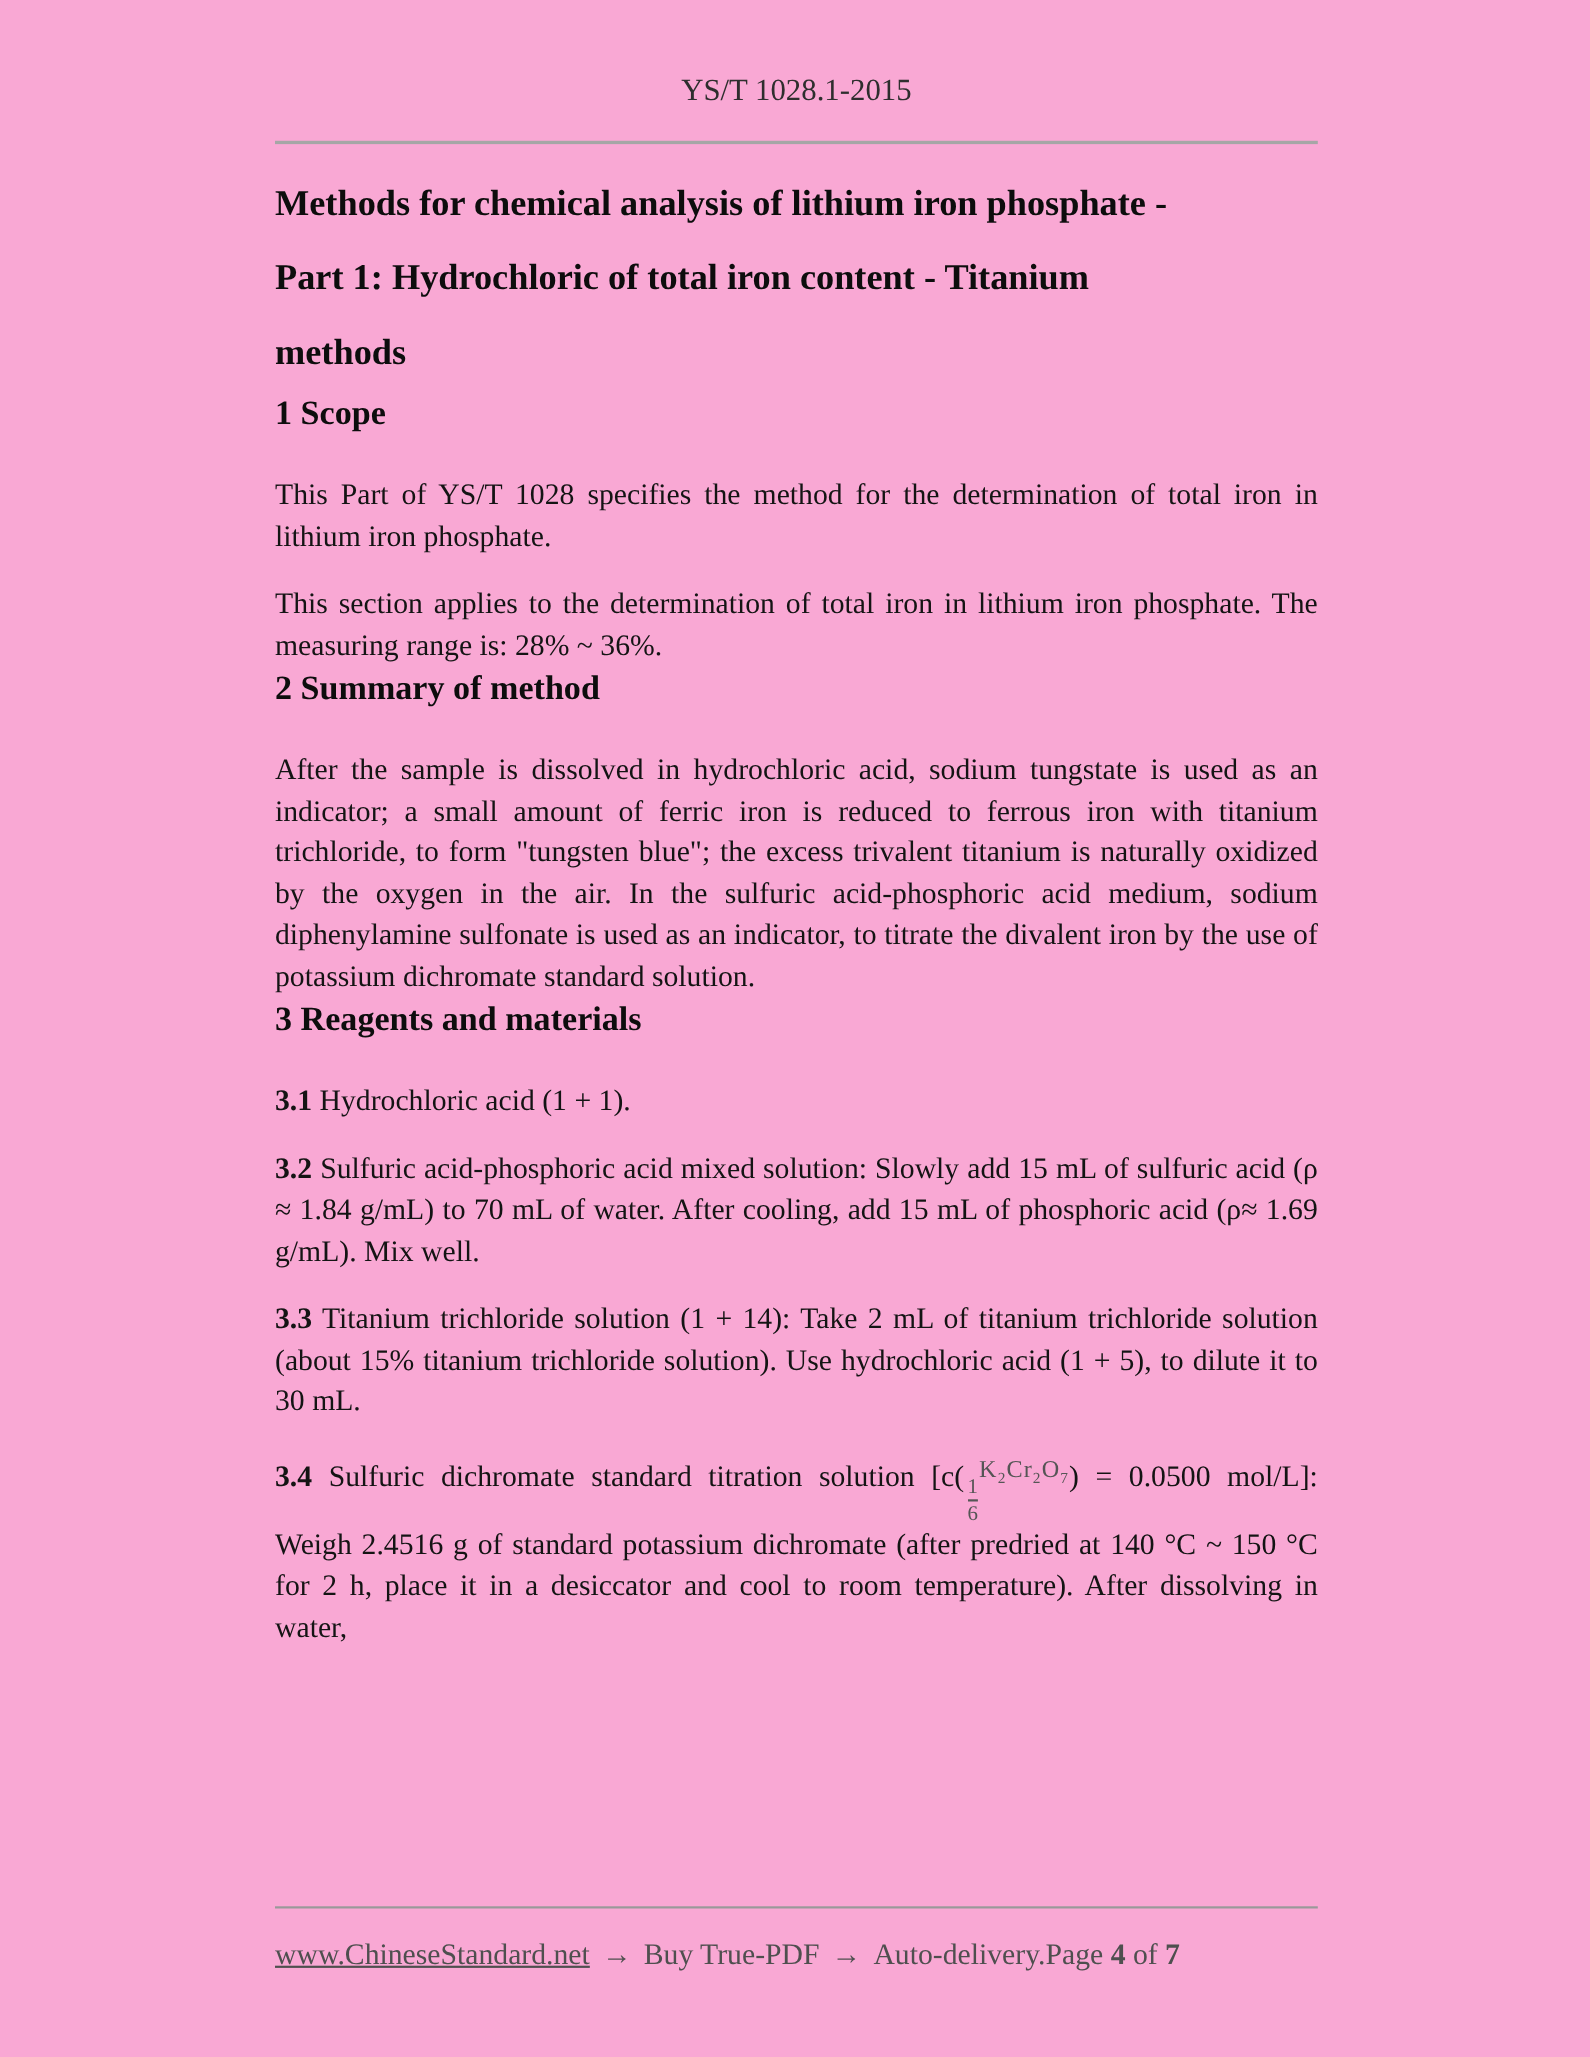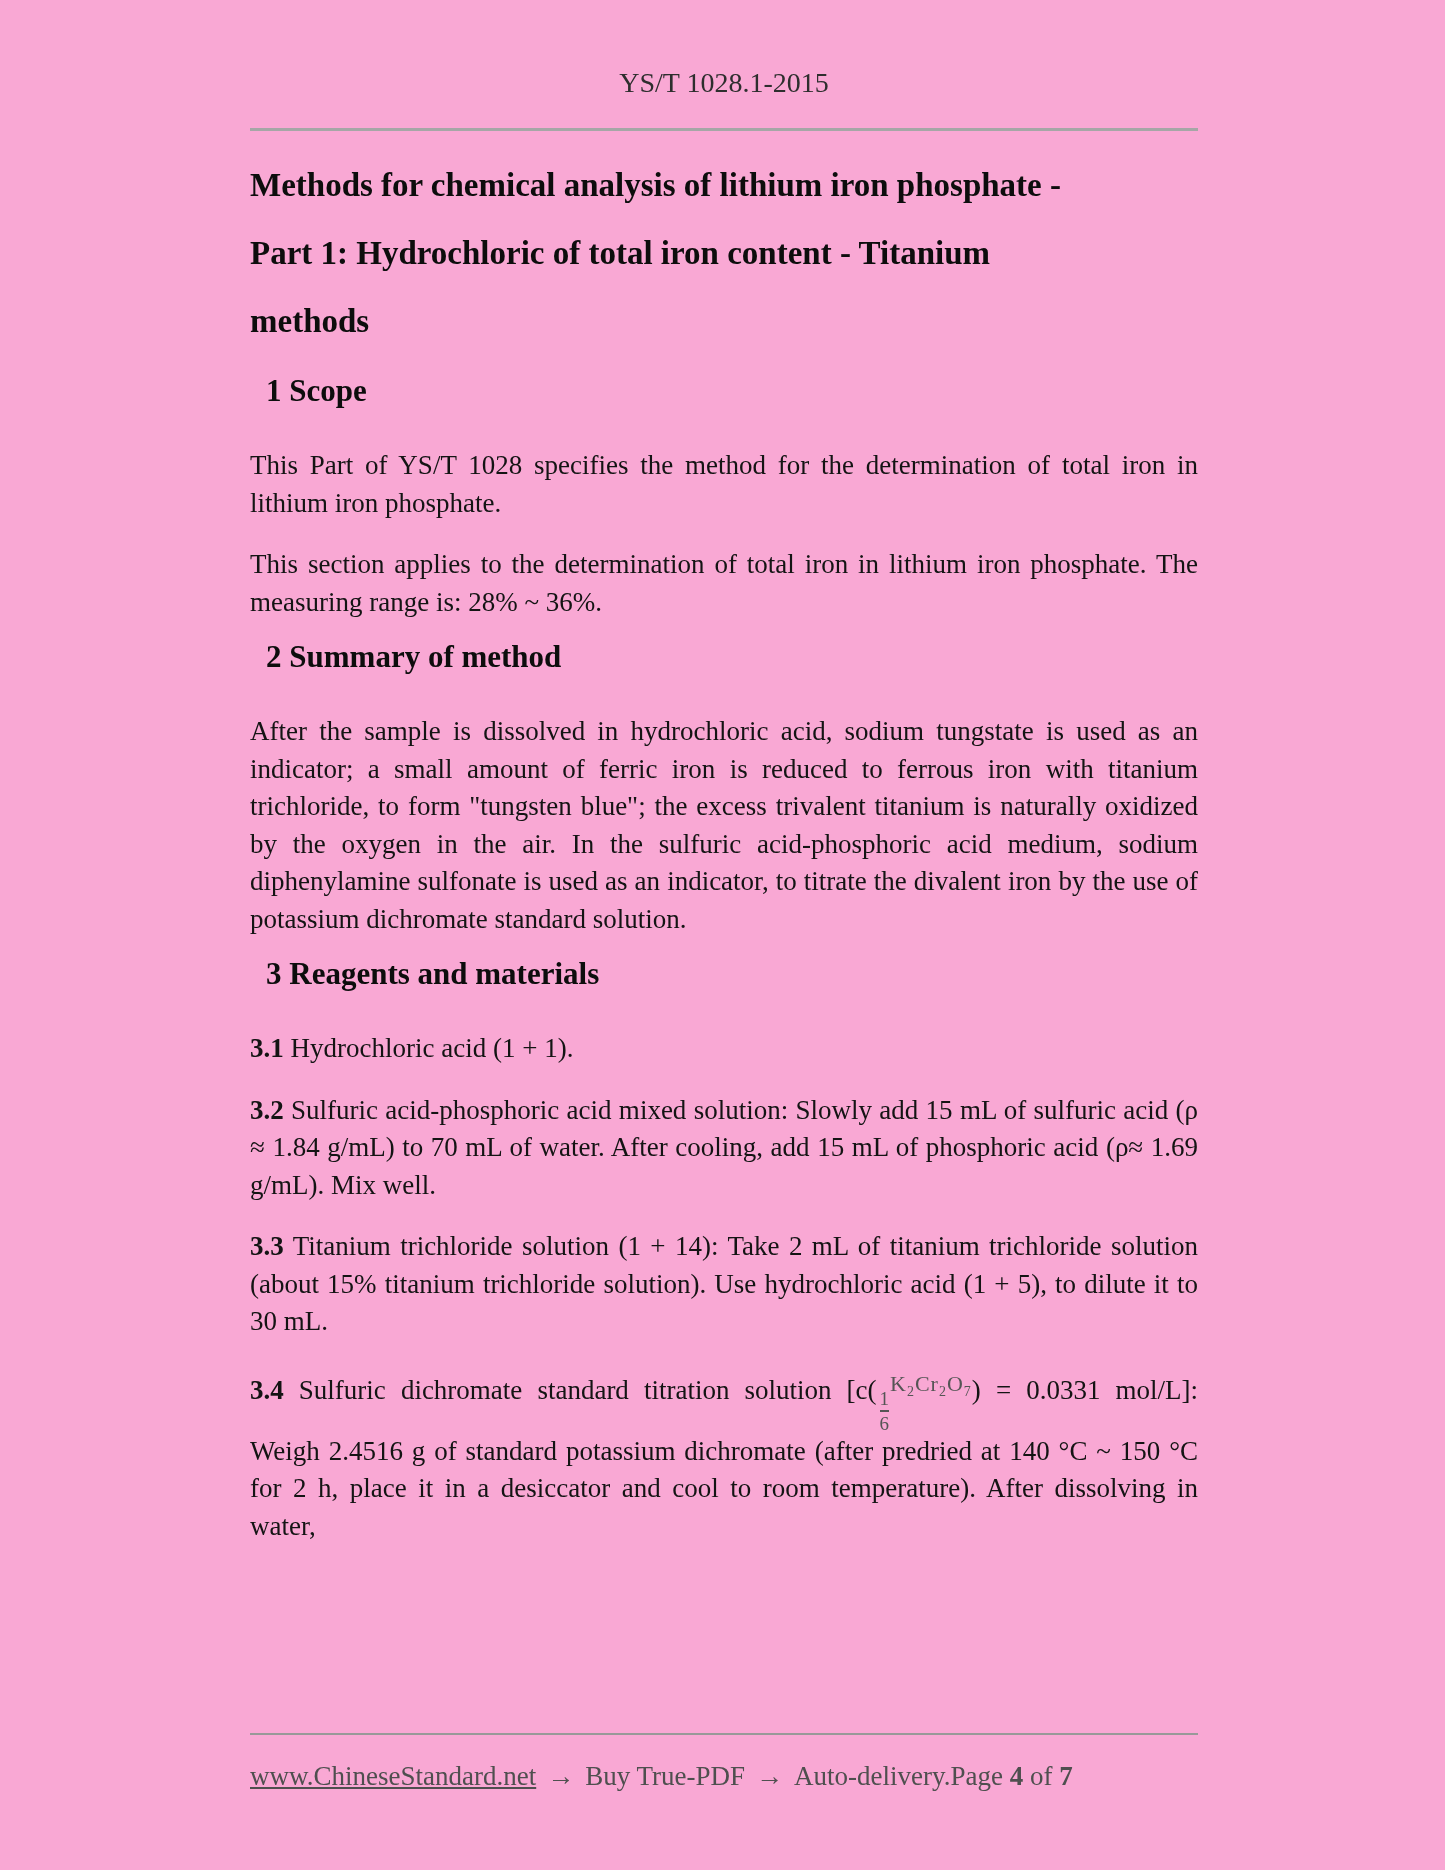--- a/index.html
+++ b/index.html
@@ -35,21 +35,21 @@
     font-size: 33px;
     font-weight: 700;
     line-height: 68px;
     text-align: left;
     color: #0d0d0d;
   }
   h2.section-heading {
     font-size: 31px;
     line-height: 40px;
     font-weight: 700;
-    margin: 16px;
+    margin: 0;
     color: #0d0d0d;
   }
   .heading-scope    { margin-top: 122px; }
   .heading-summary  { margin-top: 36px; }
   .heading-reagents { margin-top: 28px; }
   p.body-para {
     font-size: 27px;
     line-height: 37.5px;
     text-align: justify;
     margin: 24px 0 0 0;
@@ -132,21 +132,21 @@
     <p class="body-para first-after-heading"><span class="item-num">3.1</span> <span>Hydrochloric acid (1 + 1).</span></p>
 
     <p class="body-para"><span class="item-num">3.2</span> <span>Sulfuric acid-phosphoric acid mixed solution: Slowly add 15 mL of sulfuric acid (ρ ≈ 1.84 g/mL) to 70 mL of water. After cooling, add 15 mL of phosphoric acid (ρ≈ 1.69 g/mL). Mix well.</span></p>
 
     <p class="body-para"><span class="item-num">3.3</span> <span>Titanium trichloride solution (1 + 14): Take 2 mL of titanium trichloride solution (about 15% titanium trichloride solution). Use hydrochloric acid (1 + 5), to dilute it to 30 mL.</span></p>
 
     <p class="body-para"><span class="item-num">3.4</span> <span>Sulfuric dichromate standard titration solution [c(</span><span class="frac">
           <span>1</span>
           <span class="frac-bar"></span>
           <span>6</span>
-        </span><span class="chem"><span>K</span><sub>2</sub><span>Cr</span><sub>2</sub><span>O</span><sub>7</sub></span><span>) = 0.0331 mol/L]:</span> <span>Weigh 2.4516 g of standard potassium dichromate (after predried at 140 °C ~ 150 °C for 2 h, place it in a desiccator and cool to room temperature). After dissolving in water,</span></p>
+        </span><span class="chem"><span>K</span><sub>2</sub><span>Cr</span><sub>2</sub><span>O</span><sub>7</sub></span><span>) = 0.0500 mol/L]:</span> <span>Weigh 2.4516 g of standard potassium dichromate (after predried at 140 °C ~ 150 °C for 2 h, place it in a desiccator and cool to room temperature). After dissolving in water,</span></p>
 
   </div>
 
   <div class="footer">
     <hr class="footer-rule">
     <div class="footer-row">
       <div class="footer-left">
         <span class="footer-link">www.ChineseStandard.net</span>
         <span class="arrow">→</span>
         <span>Buy True-PDF</span>

